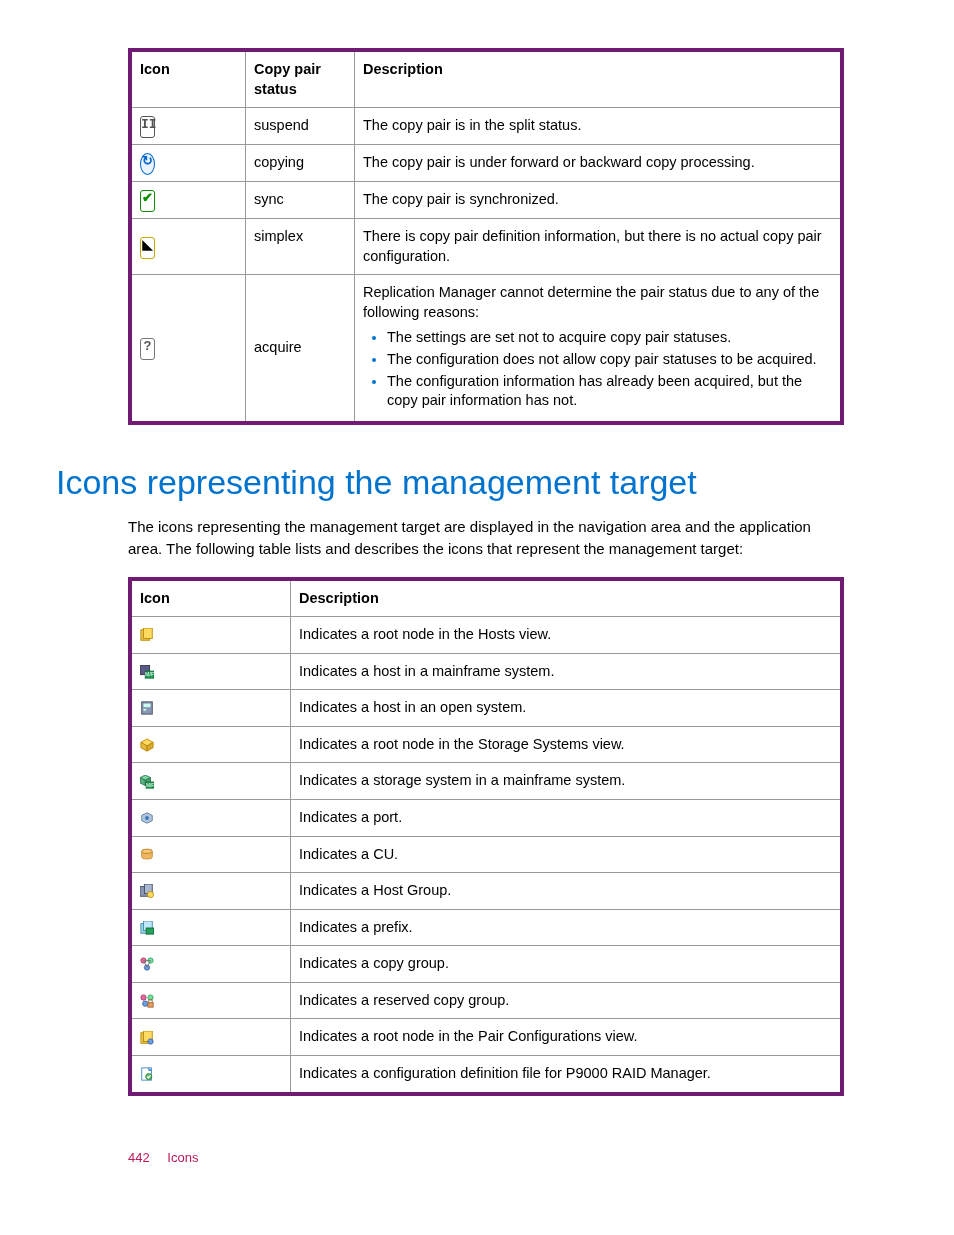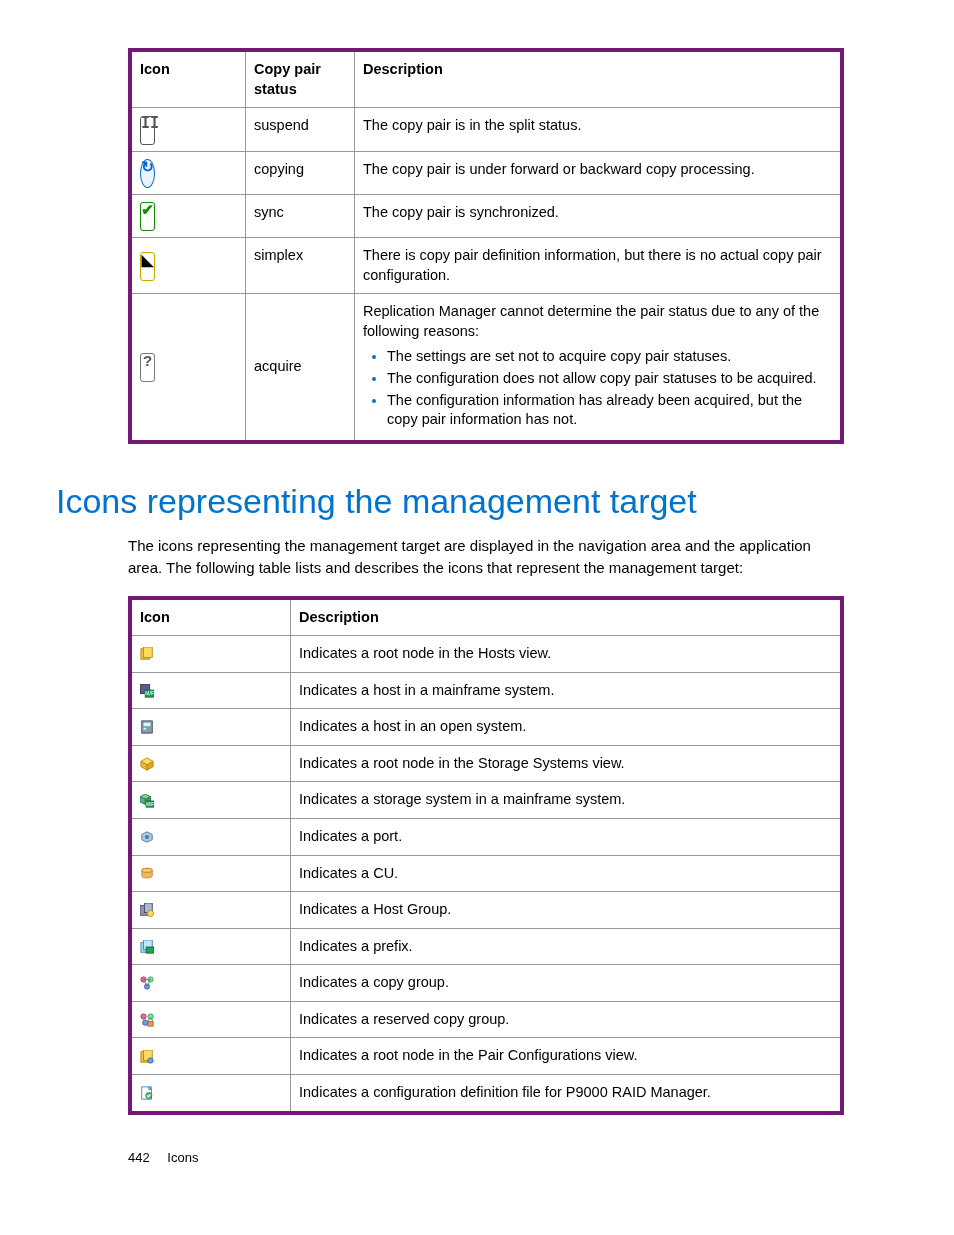--- a/index.html
+++ b/index.html
@@ -30,41 +30,41 @@
   }
   .tbl1 th:first-child, .tbl1 td:first-child { width: 95px; }
   .tbl1 th:nth-child(2), .tbl1 td:nth-child(2) { width: 90px; }
   .tbl2 th:first-child, .tbl2 td:first-child { width: 140px; }
   th:first-child, td:first-child { border-left: none; }
   tr:first-child th, tr:first-child td { border-top: none; }
   th { font-weight: bold; }
   td.icon-cell { padding: 6px 8px; vertical-align: middle; }
   td.mid { vertical-align: middle; }
   .status-icon {
-    display: inline-block; width: 15px; height: 29px; border-radius: 3px;
-    box-sizing: border-box; font-size: 15px; line-height: 13px; text-align: center;
+    display: inline-block; width: 15px; height: 22px; border-radius: 3px;
+    box-sizing: border-box; font-size: 13px; line-height: 13px; text-align: center;
     font-weight: bold;
   }
   .i-suspend { border: 1.5px solid #555; color: #555; font-family: monospace; }
   .i-copying { border: 1.5px solid #0066cc; color: #0066cc; border-radius: 50%; background: #eaf3ff; }
   .i-sync    { border: 1.5px solid #0a9000; color: #0a9000; }
   .i-simplex { border: 1.5px solid #c9a800; color: #000; }
   .i-unknown { border: 1.5px solid #777; color: #555; }
   ul.desc { margin: 6px 0 0 0; padding-left: 24px; }
   ul.desc li { margin: 2px 0; }
   ul.desc li::marker { color: #0073cf; }
   h2.sec-title {
     font-size: 34px; font-weight: normal; color: #0073cf;
     margin: 38px 0 14px 0;
   }
   p.intro { margin: 0 0 16px 0; font-size: 15px; line-height: 1.5; }
   .mini-icon { display: inline-block; width: 14px; height: 14px; vertical-align: middle; }
   .footer {
     position: absolute; bottom: 70px; left: 128px;
-    width: 720px; font-size: 13px; color: #000000;
+    width: 720px; font-size: 13px; color: #be185d;
   }
   .footer .pg { display: inline-block; margin-right: 14px; }
   td.icon-cell svg { vertical-align: middle; }
 </style>
 </head>
 <body>
 
 <div class="page">
   <div class="content">
 

